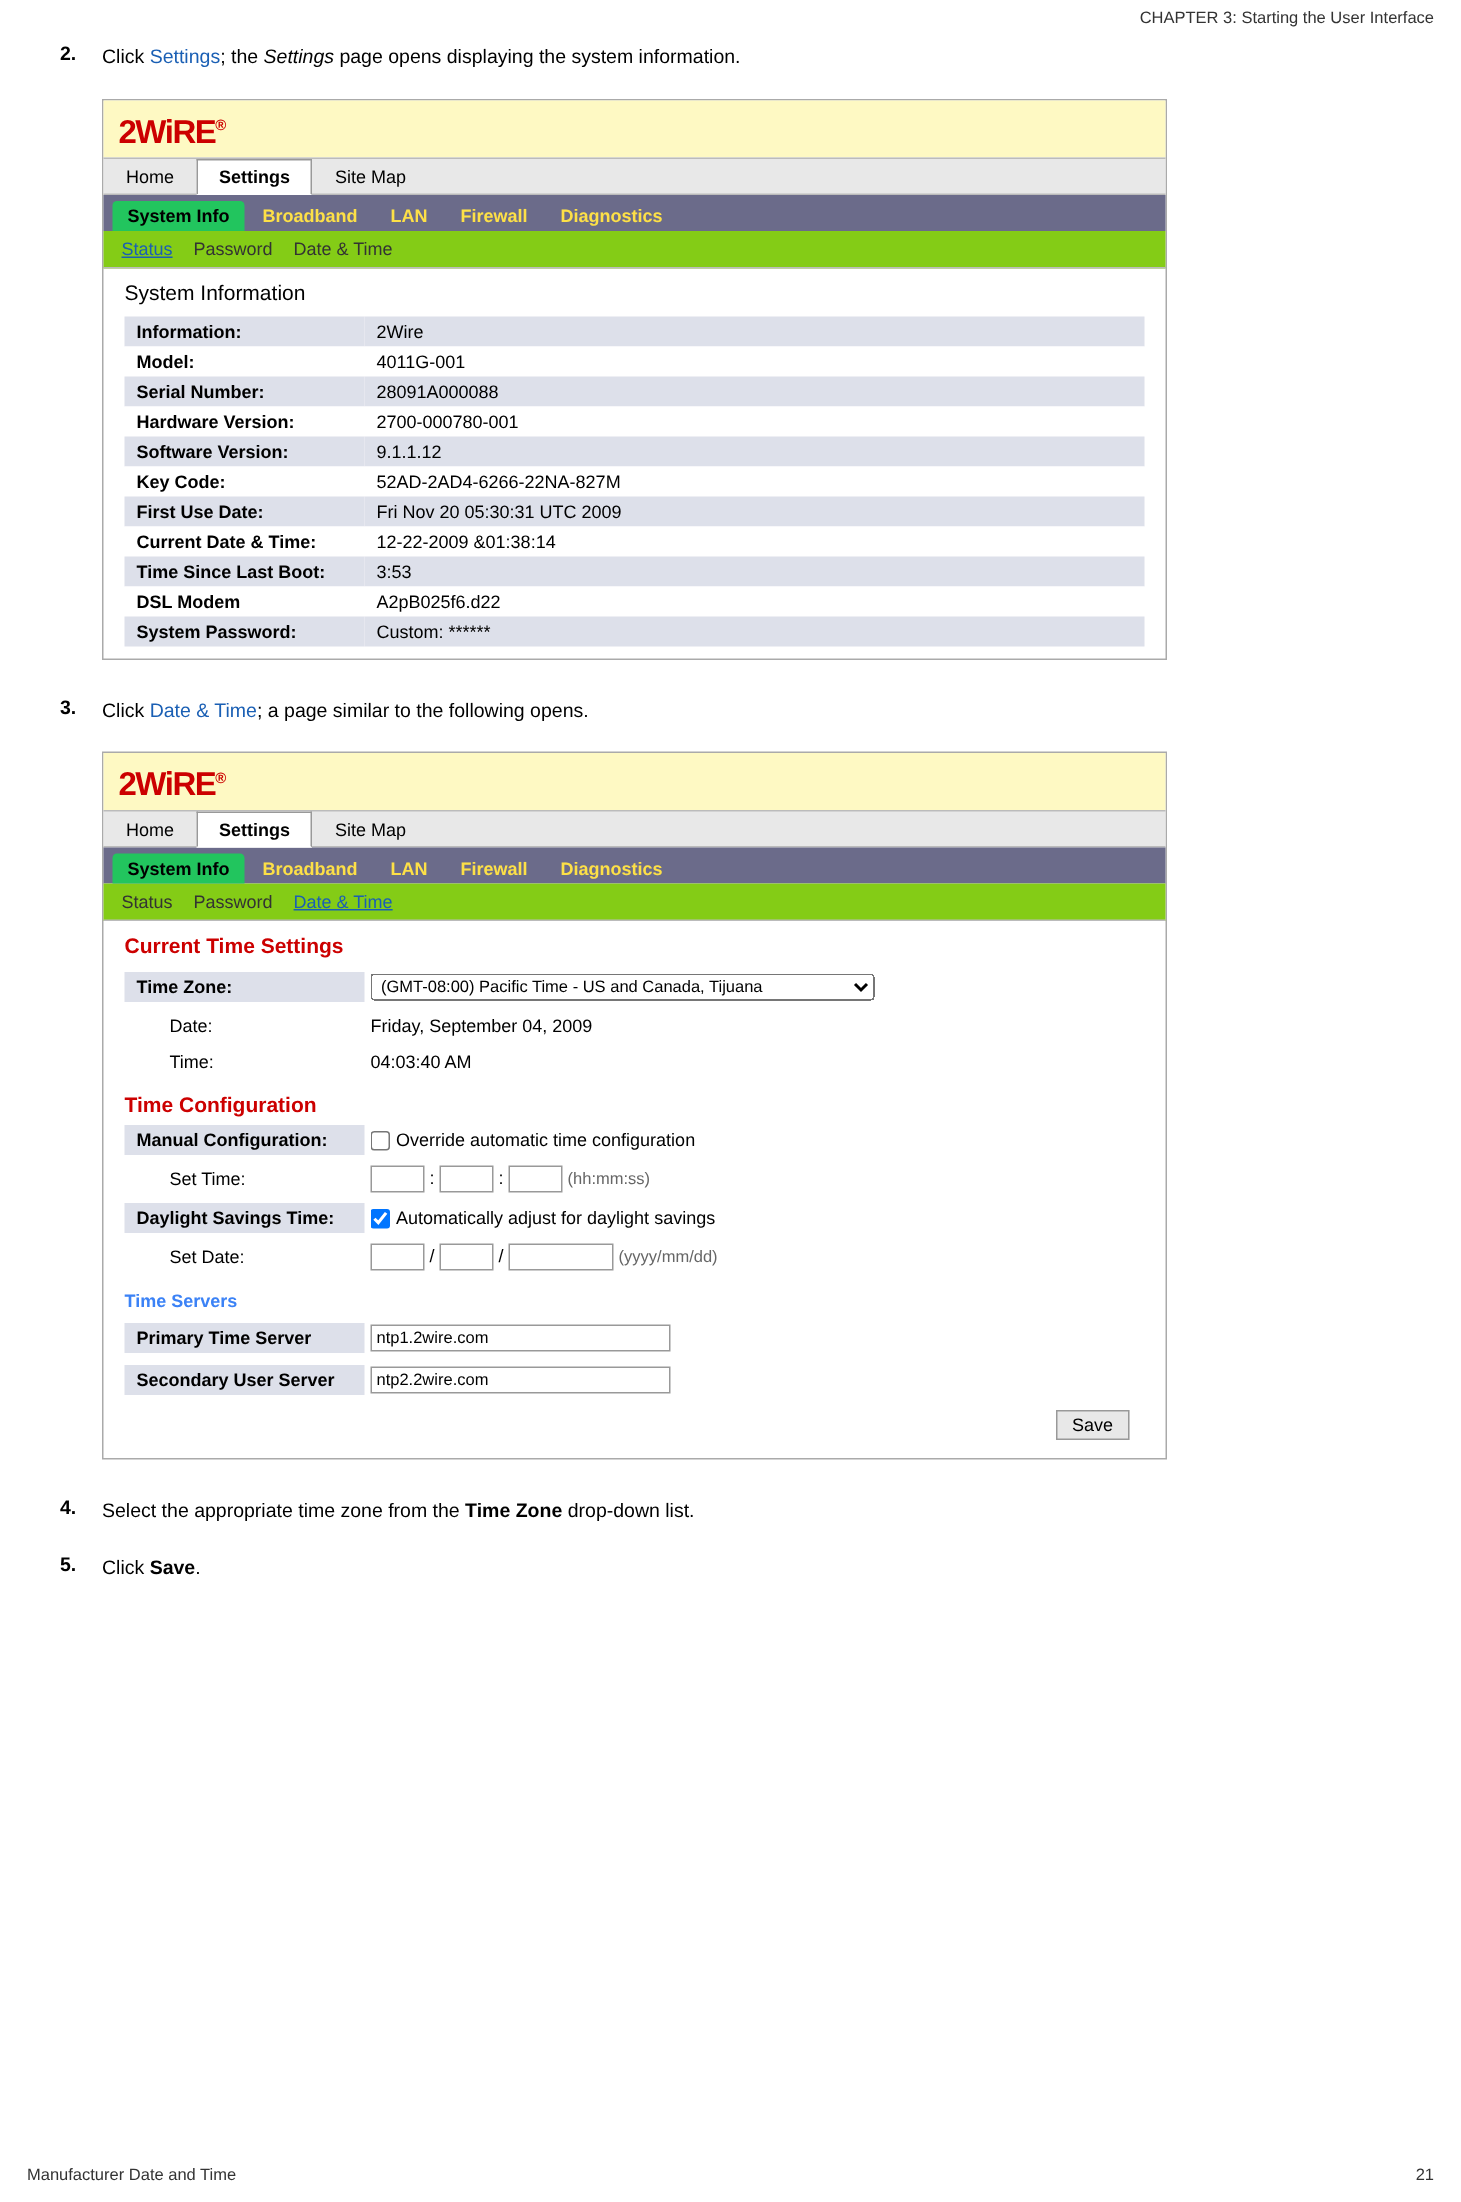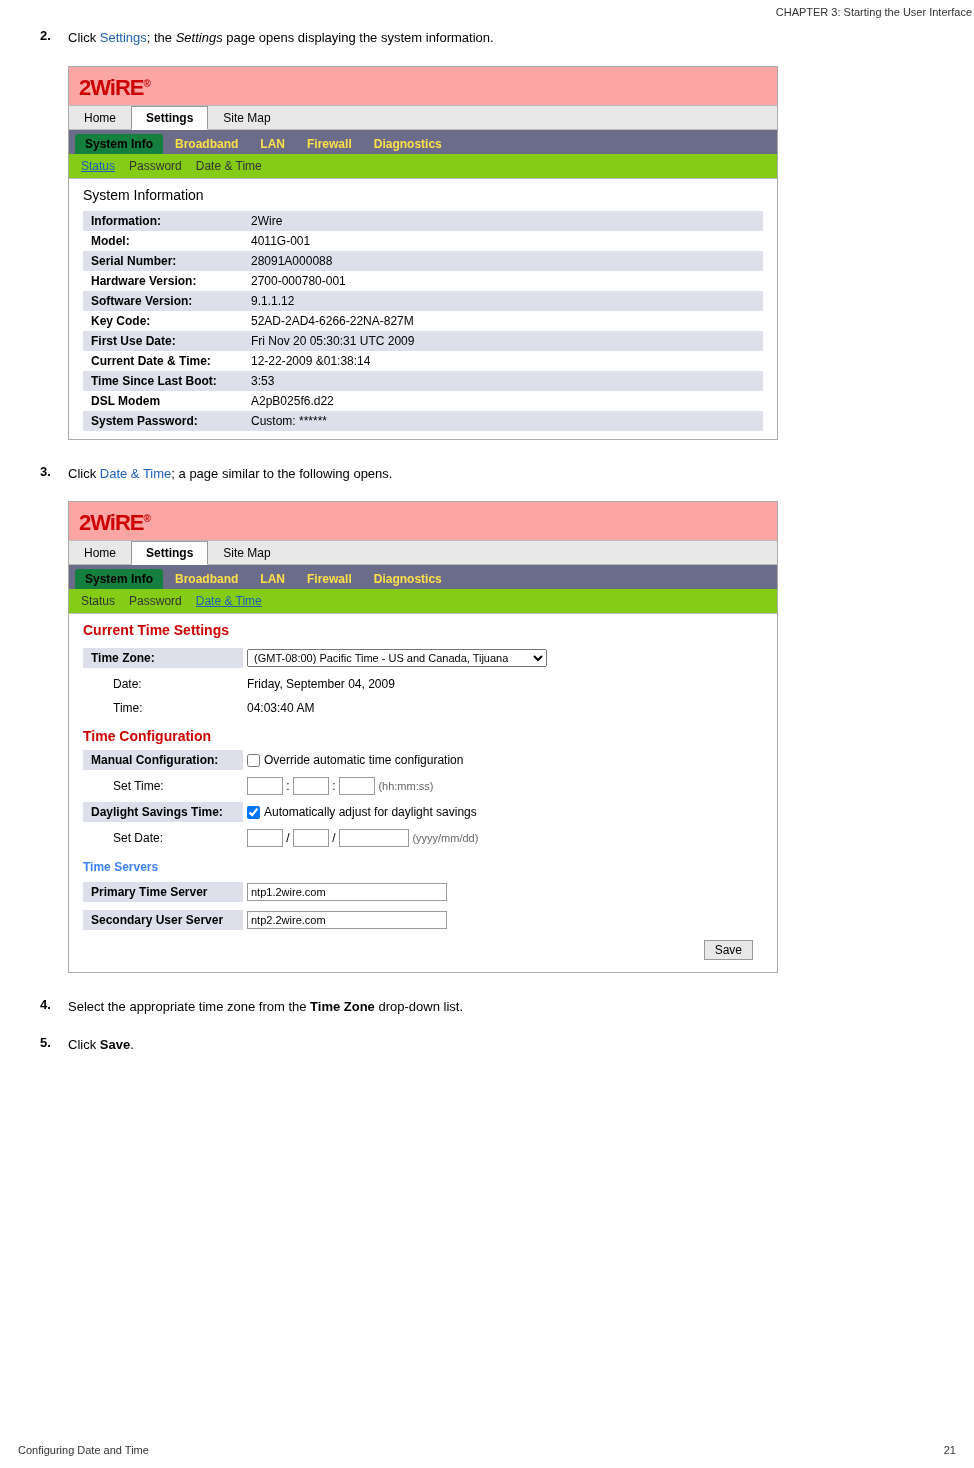--- a/index.html
+++ b/index.html
@@ -8,21 +8,21 @@
       font-size: 13px;
       color: #000;
       background: #fff;
       width: 974px;
       min-height: 1468px;
       position: relative;
     }
     .page-header {
       position: absolute;
       top: 6px;
-      right: 2px;
+      right: 18px;
       font-size: 11px;
       color: #333;
     }
     .page-footer {
       position: absolute;
       bottom: 12px;
       left: 0;
       right: 0;
       display: flex;
       justify-content: space-between;
@@ -55,21 +55,21 @@
     }
     .screenshot-wrapper {
       margin: 10px 0 24px 28px;
       border: 1px solid #aaa;
       width: 710px;
       background: #fff;
     }
     
     .logo-bar {
       padding: 8px 10px 4px 10px;
-      background: #fca5a5;
+      background: #fef9c3;
     }
     .logo-2wire {
       font-size: 22px;
       font-weight: bold;
       color: #cc0000;
       font-family: Arial Black, Arial, sans-serif;
       letter-spacing: -1px;
     }
     
     .nav-bar {
@@ -102,21 +102,21 @@
       gap: 2px;
     }
     .tab-item {
       padding: 3px 10px;
       font-size: 12px;
       color: #fde047;
       cursor: pointer;
       font-weight: bold;
     }
     .tab-item.active {
-      background: #15803d;
+      background: #22c55e;
       color: #000;
       border-radius: 3px 3px 0 0;
     }
     
     .subtab-bar {
       display: flex;
       background: #84cc16;
       padding: 4px 10px;
       border-bottom: 1px solid #bbb;
       gap: 10px;
@@ -198,21 +198,21 @@
     .form-value {
       padding: 3px 4px;
       flex: 1;
     }
     .form-label-normal {
       min-width: 160px;
       padding: 3px 8px;
       padding-left: 30px;
     }
     .tz-select {
-      width: 300px;
+      width: 336px;
       font-size: 11px;
       padding: 1px 2px;
     }
     .small-input {
       width: 36px;
       height: 18px;
       border: 1px solid #999;
       font-size: 11px;
     }
     .small-input-long {
@@ -477,15 +477,15 @@
   <div class="step">
     <div class="step-num">5.</div>
     <div class="step-text">
       Click <strong>Save</strong>.
     </div>
   </div>
 
 </div>
 
 <div class="page-footer">
-  <span>Configuring Date and Time</span>
+  <span>Manufacturer Date and Time</span>
   <span>21</span>
 </div>
 
 </body></html>

